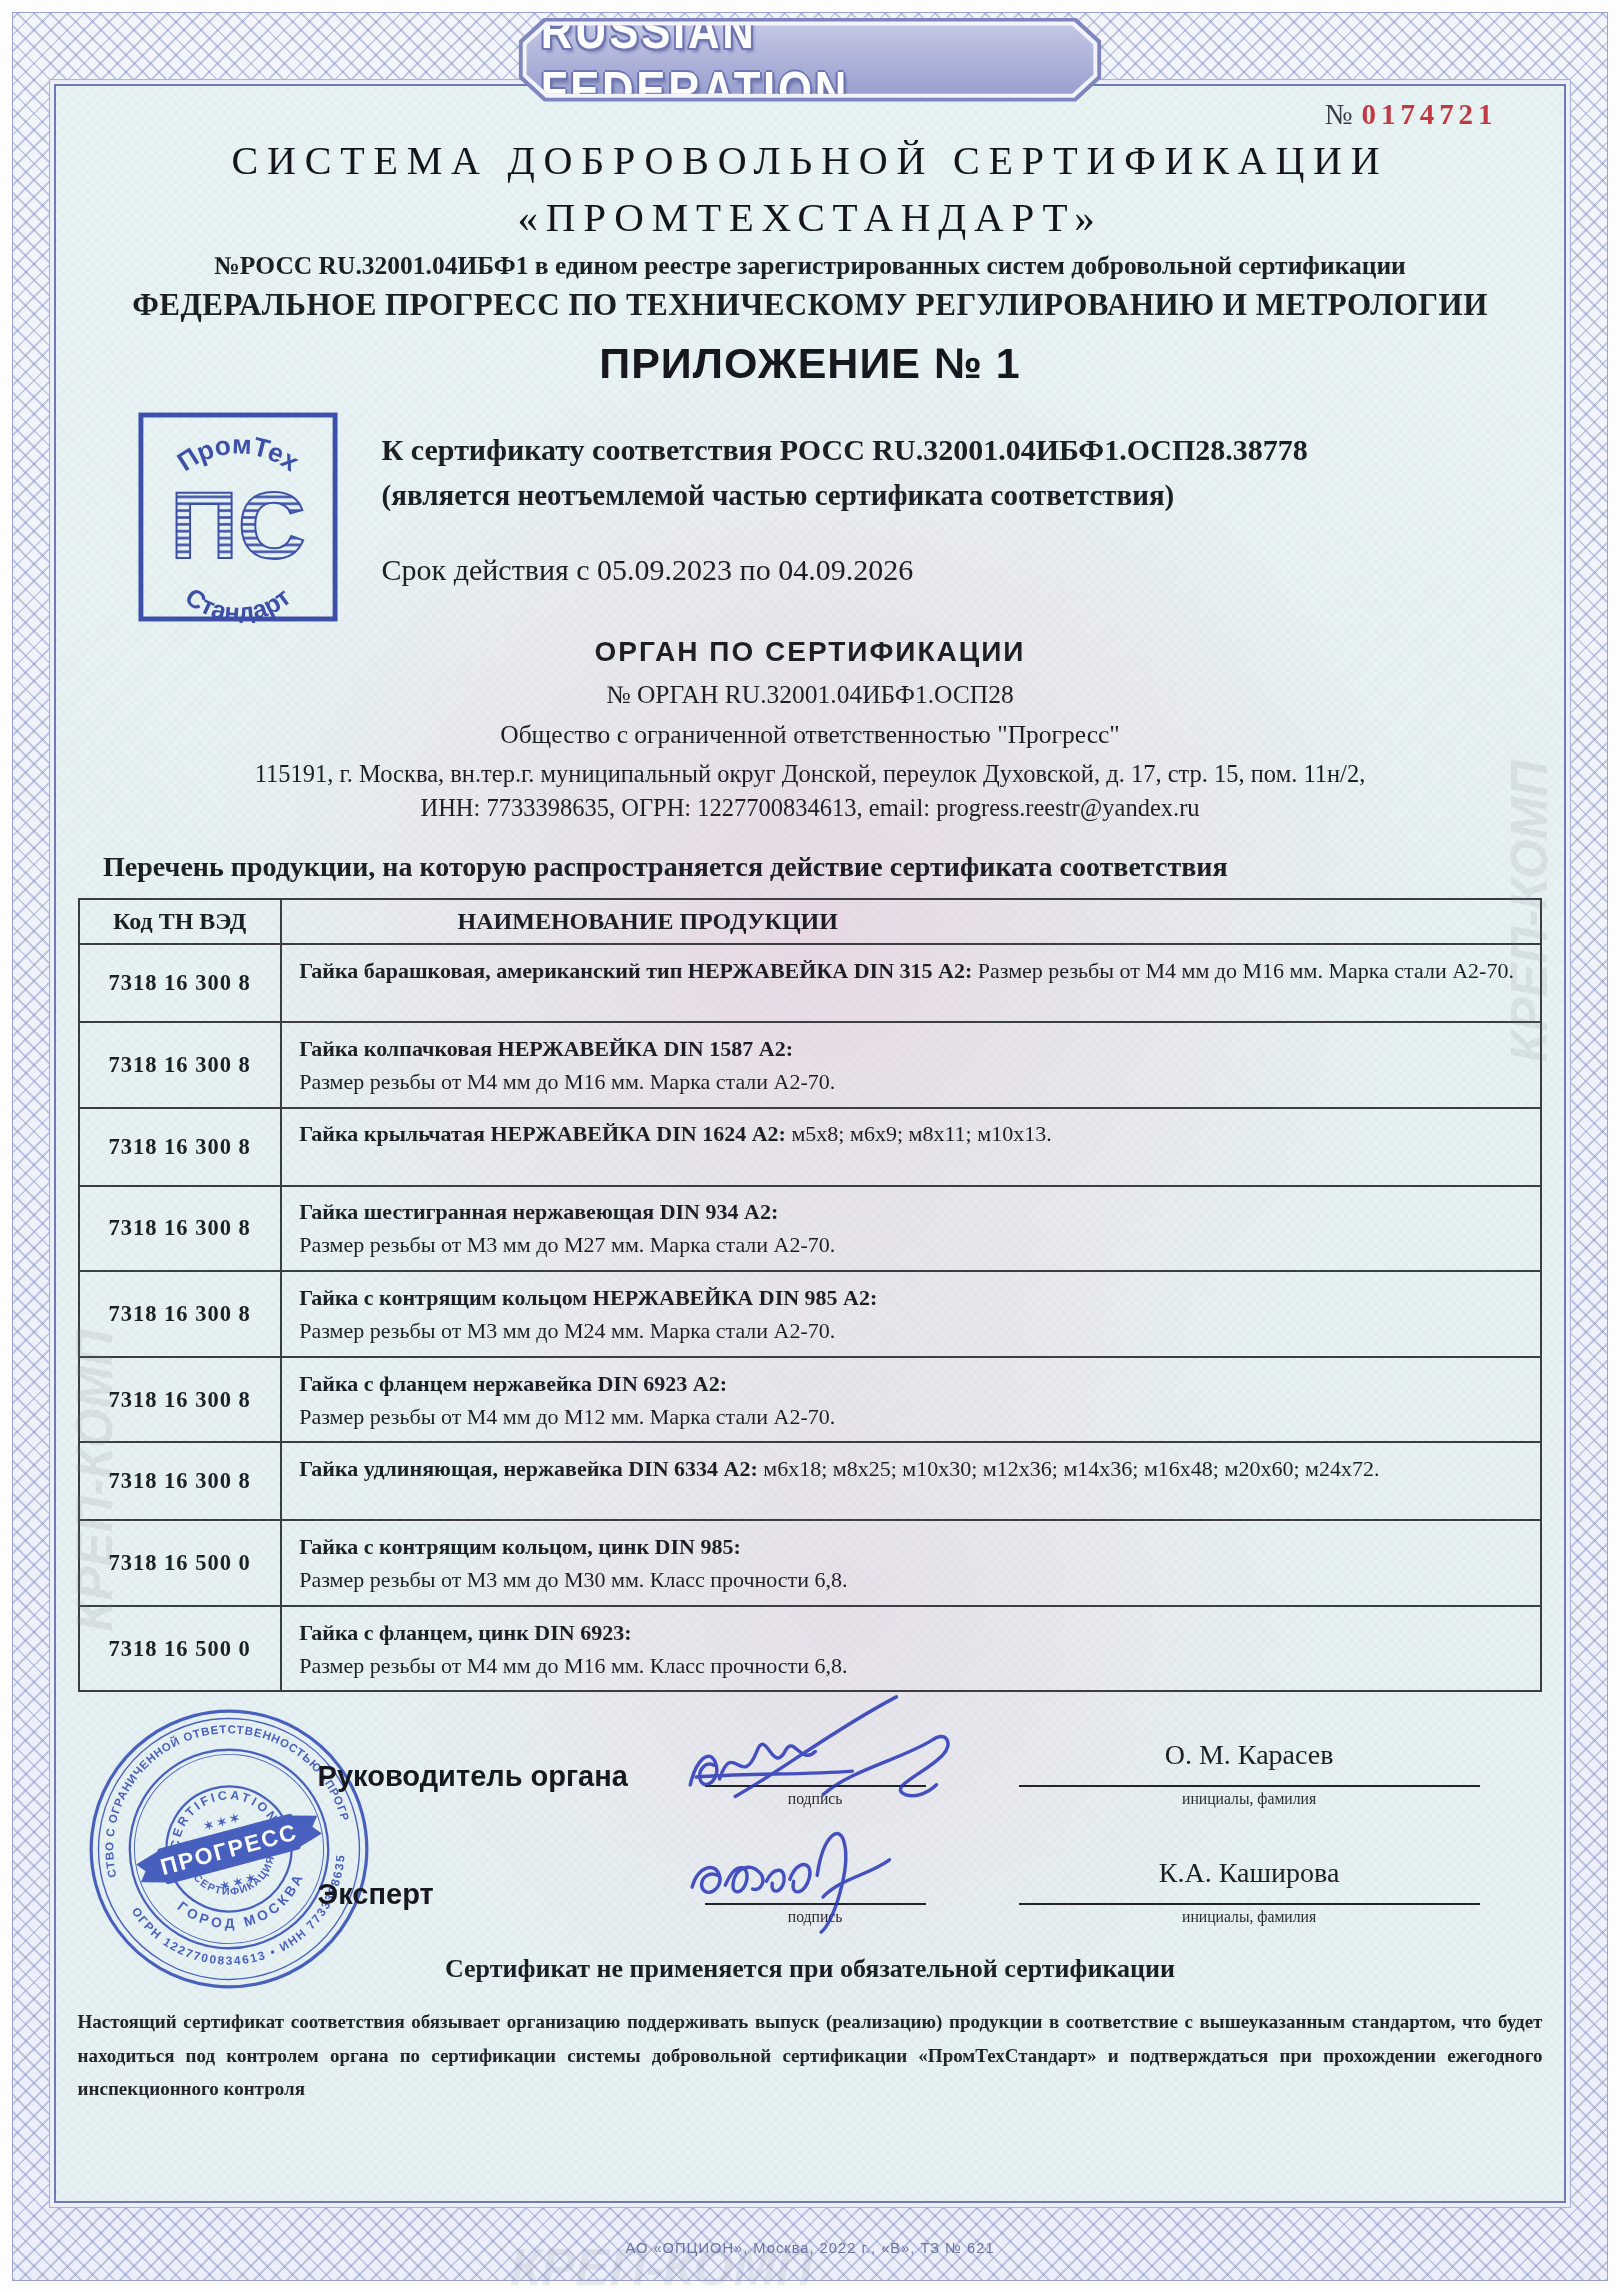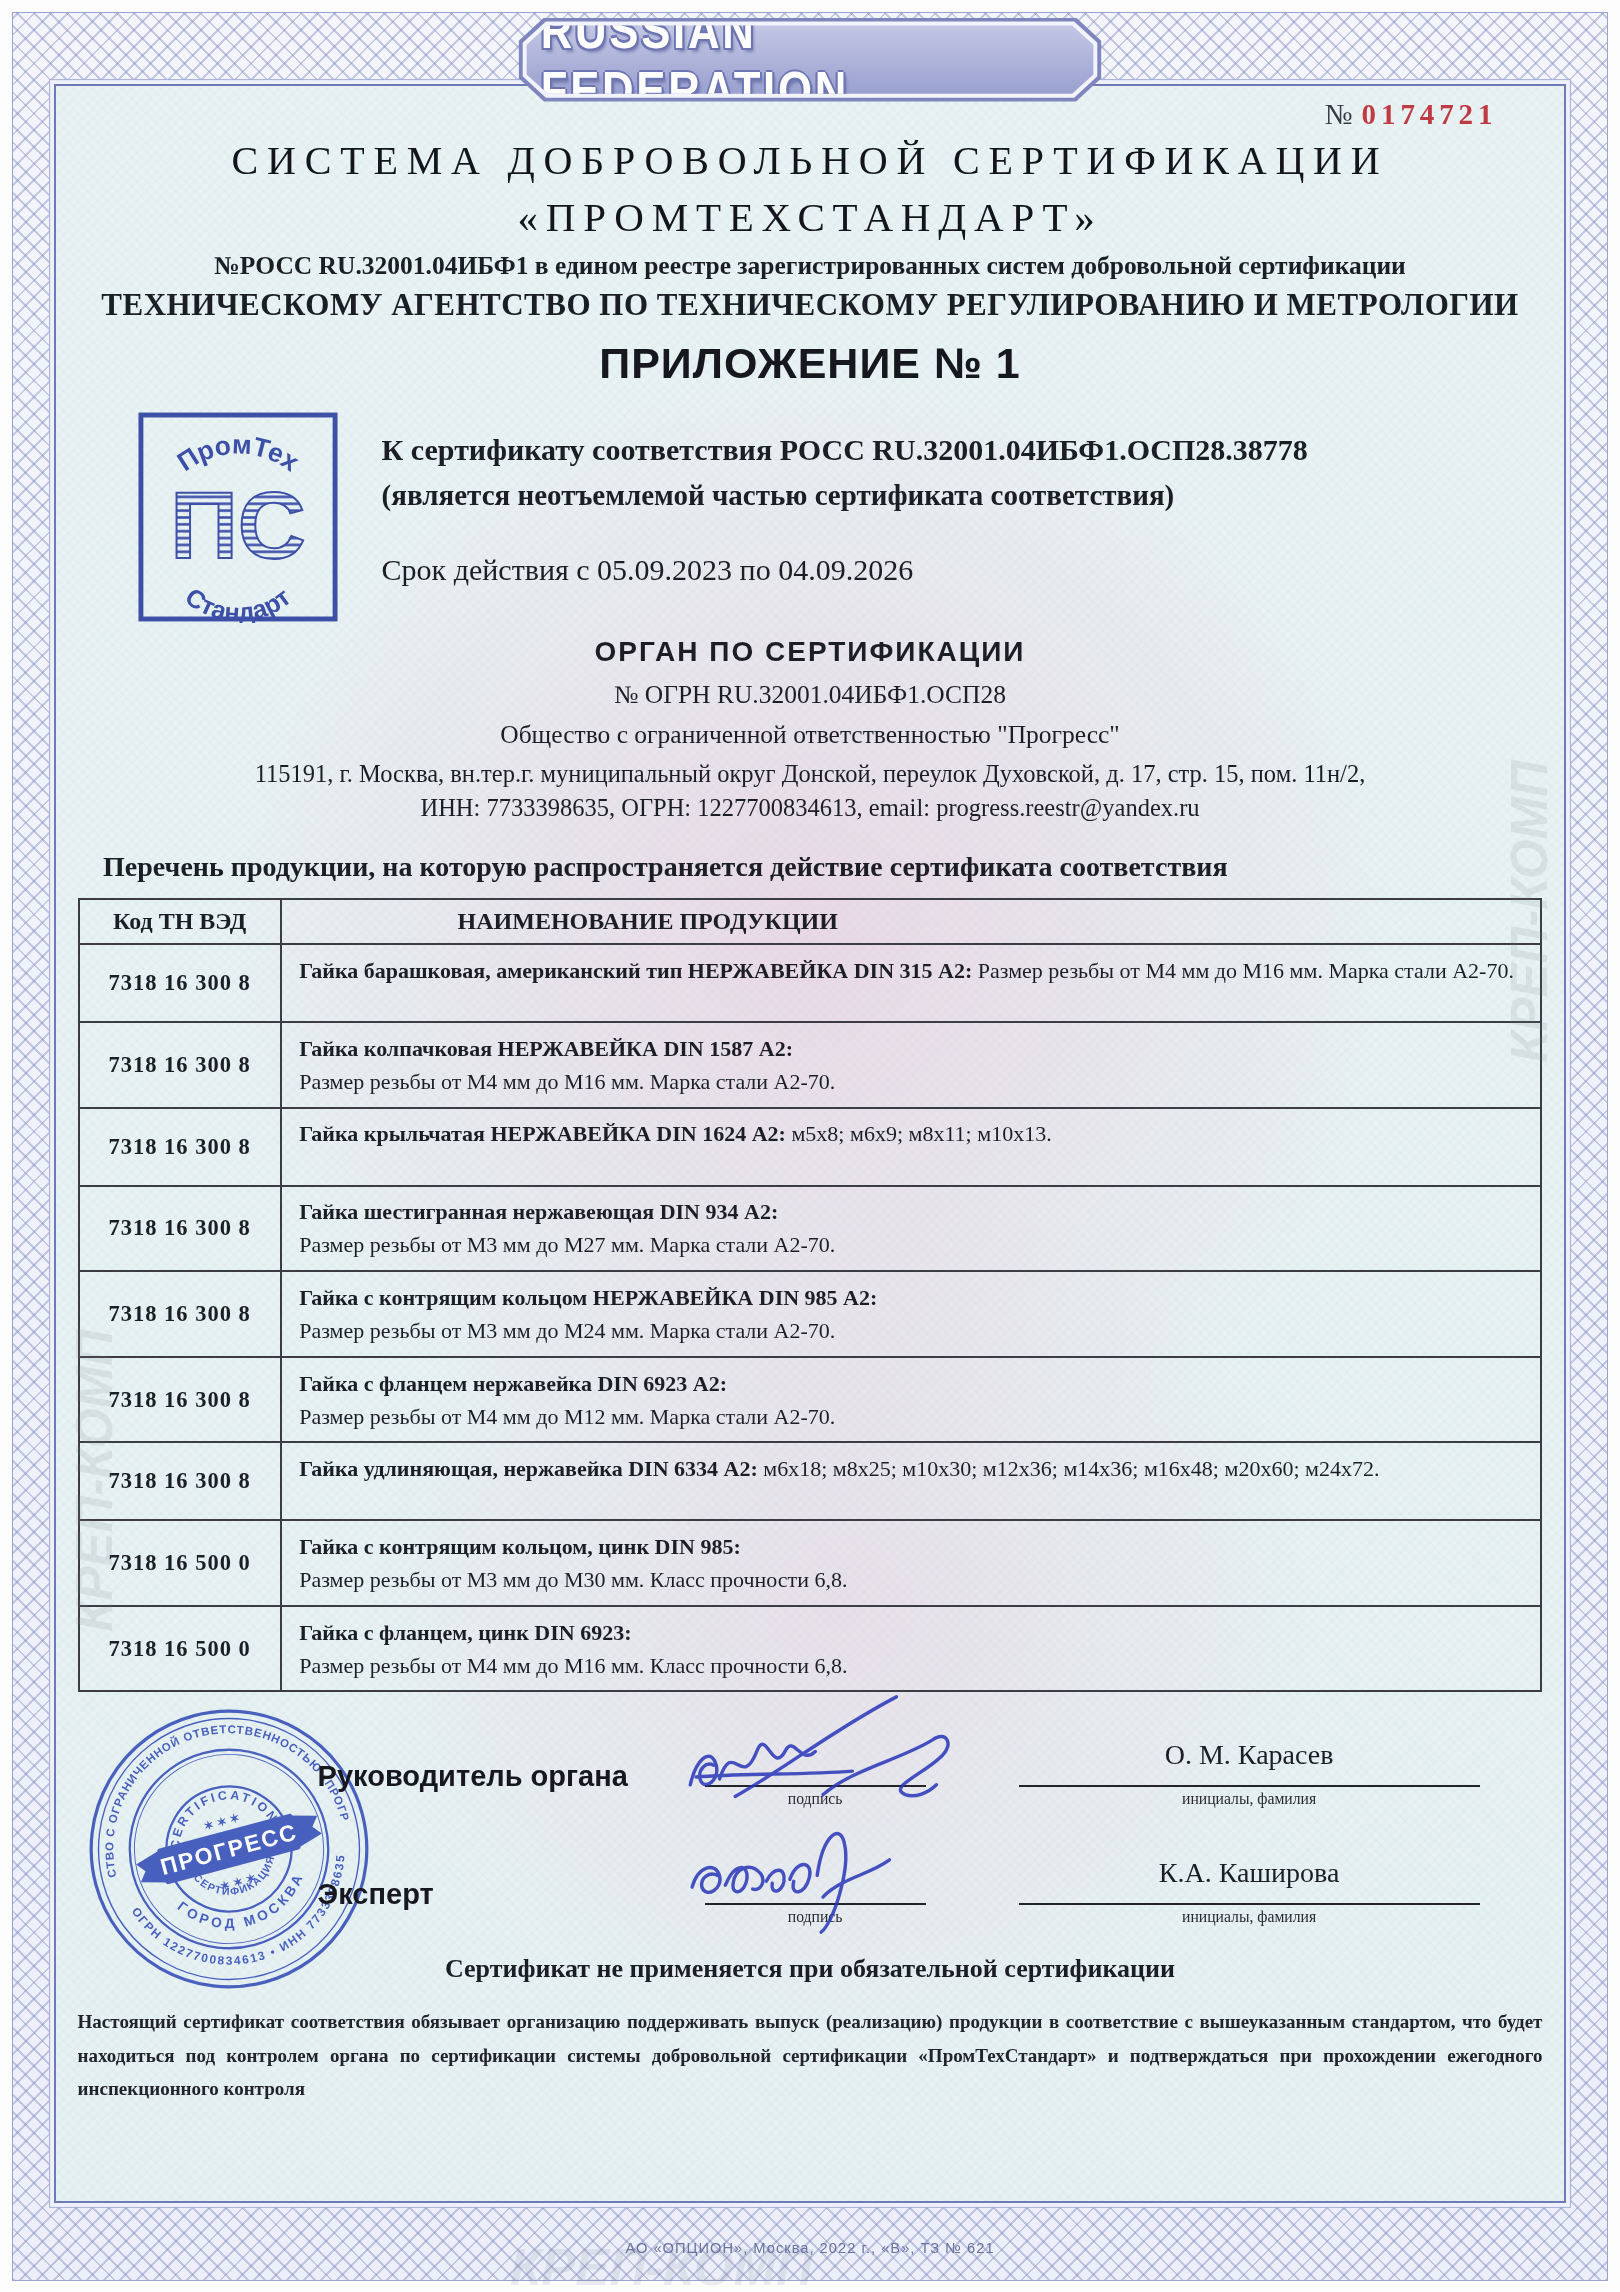--- a/index.html
+++ b/index.html
@@ -141,21 +141,21 @@
   <div class="paper">
 
     <div class="numline">
       <span class="num-prefix">№</span>
       <span class="num-digits">0174721</span>
     </div>
 
     <div class="title1">СИСТЕМА ДОБРОВОЛЬНОЙ СЕРТИФИКАЦИИ</div>
     <div class="title2">«ПРОМТЕХСТАНДАРТ»</div>
     <div class="registry">№РОСС RU.32001.04ИБФ1 в едином реестре зарегистрированных систем добровольной сертификации</div>
-    <div class="agency">ТЕХНИЧЕСКОМУ АГЕНТСТВО ПО ТЕХНИЧЕСКОМУ РЕГУЛИРОВАНИЮ И МЕТРОЛОГИИ</div>
+    <div class="agency">ФЕДЕРАЛЬНОЕ ПРОГРЕСС ПО ТЕХНИЧЕСКОМУ РЕГУЛИРОВАНИЮ И МЕТРОЛОГИИ</div>
     <div class="appendix">ПРИЛОЖЕНИЕ № 1</div>
 
     <div class="cert-row">
       <svg class="logo-svg" width="202" height="212" viewBox="0 0 206 216">
         <defs>
           <pattern id="hatch" width="7" height="7" patternUnits="userSpaceOnUse">
             <path d="M0 3.5 H7" stroke="#3d50a8" stroke-width="2.6"></path>
           </pattern>
           <path id="logoArcTop" d="M 30 84 A 86 86 0 0 1 176 84" fill="none"></path>
           <path id="logoArcBottom" d="M 28 168 A 84 84 0 0 0 178 168" fill="none"></path>
@@ -171,21 +171,21 @@
       </svg>
       <div class="cert-text">
         <div class="cert-line1">К сертификату соответствия РОСС RU.32001.04ИБФ1.ОСП28.38778</div>
         <div class="cert-line2">(является неотъемлемой частью сертификата соответствия)</div>
         <div class="cert-line3">Срок действия с 05.09.2023 по 04.09.2026</div>
       </div>
     </div>
 
     <div class="org">
       <div class="org-heading">ОРГАН ПО СЕРТИФИКАЦИИ</div>
-      <div class="org-number">№ ОГРН RU.32001.04ИБФ1.ОСП28</div>
+      <div class="org-number">№ ОРГАН RU.32001.04ИБФ1.ОСП28</div>
       <div class="org-company">Общество с ограниченной ответственностью "Прогресс"</div>
       <div class="org-address">115191, г. Москва, вн.тер.г. муниципальный округ Донской, переулок Духовской, д. 17, стр. 15, пом. 11н/2,</div>
       <div class="org-contacts">ИНН: 7733398635, ОГРН: 1227700834613, email: progress.reestr@yandex.ru</div>
     </div>
 
     <div class="products-heading">Перечень продукции, на которую распространяется действие сертификата соответствия</div>
 
     <table class="products">
       <thead>
         <tr>

